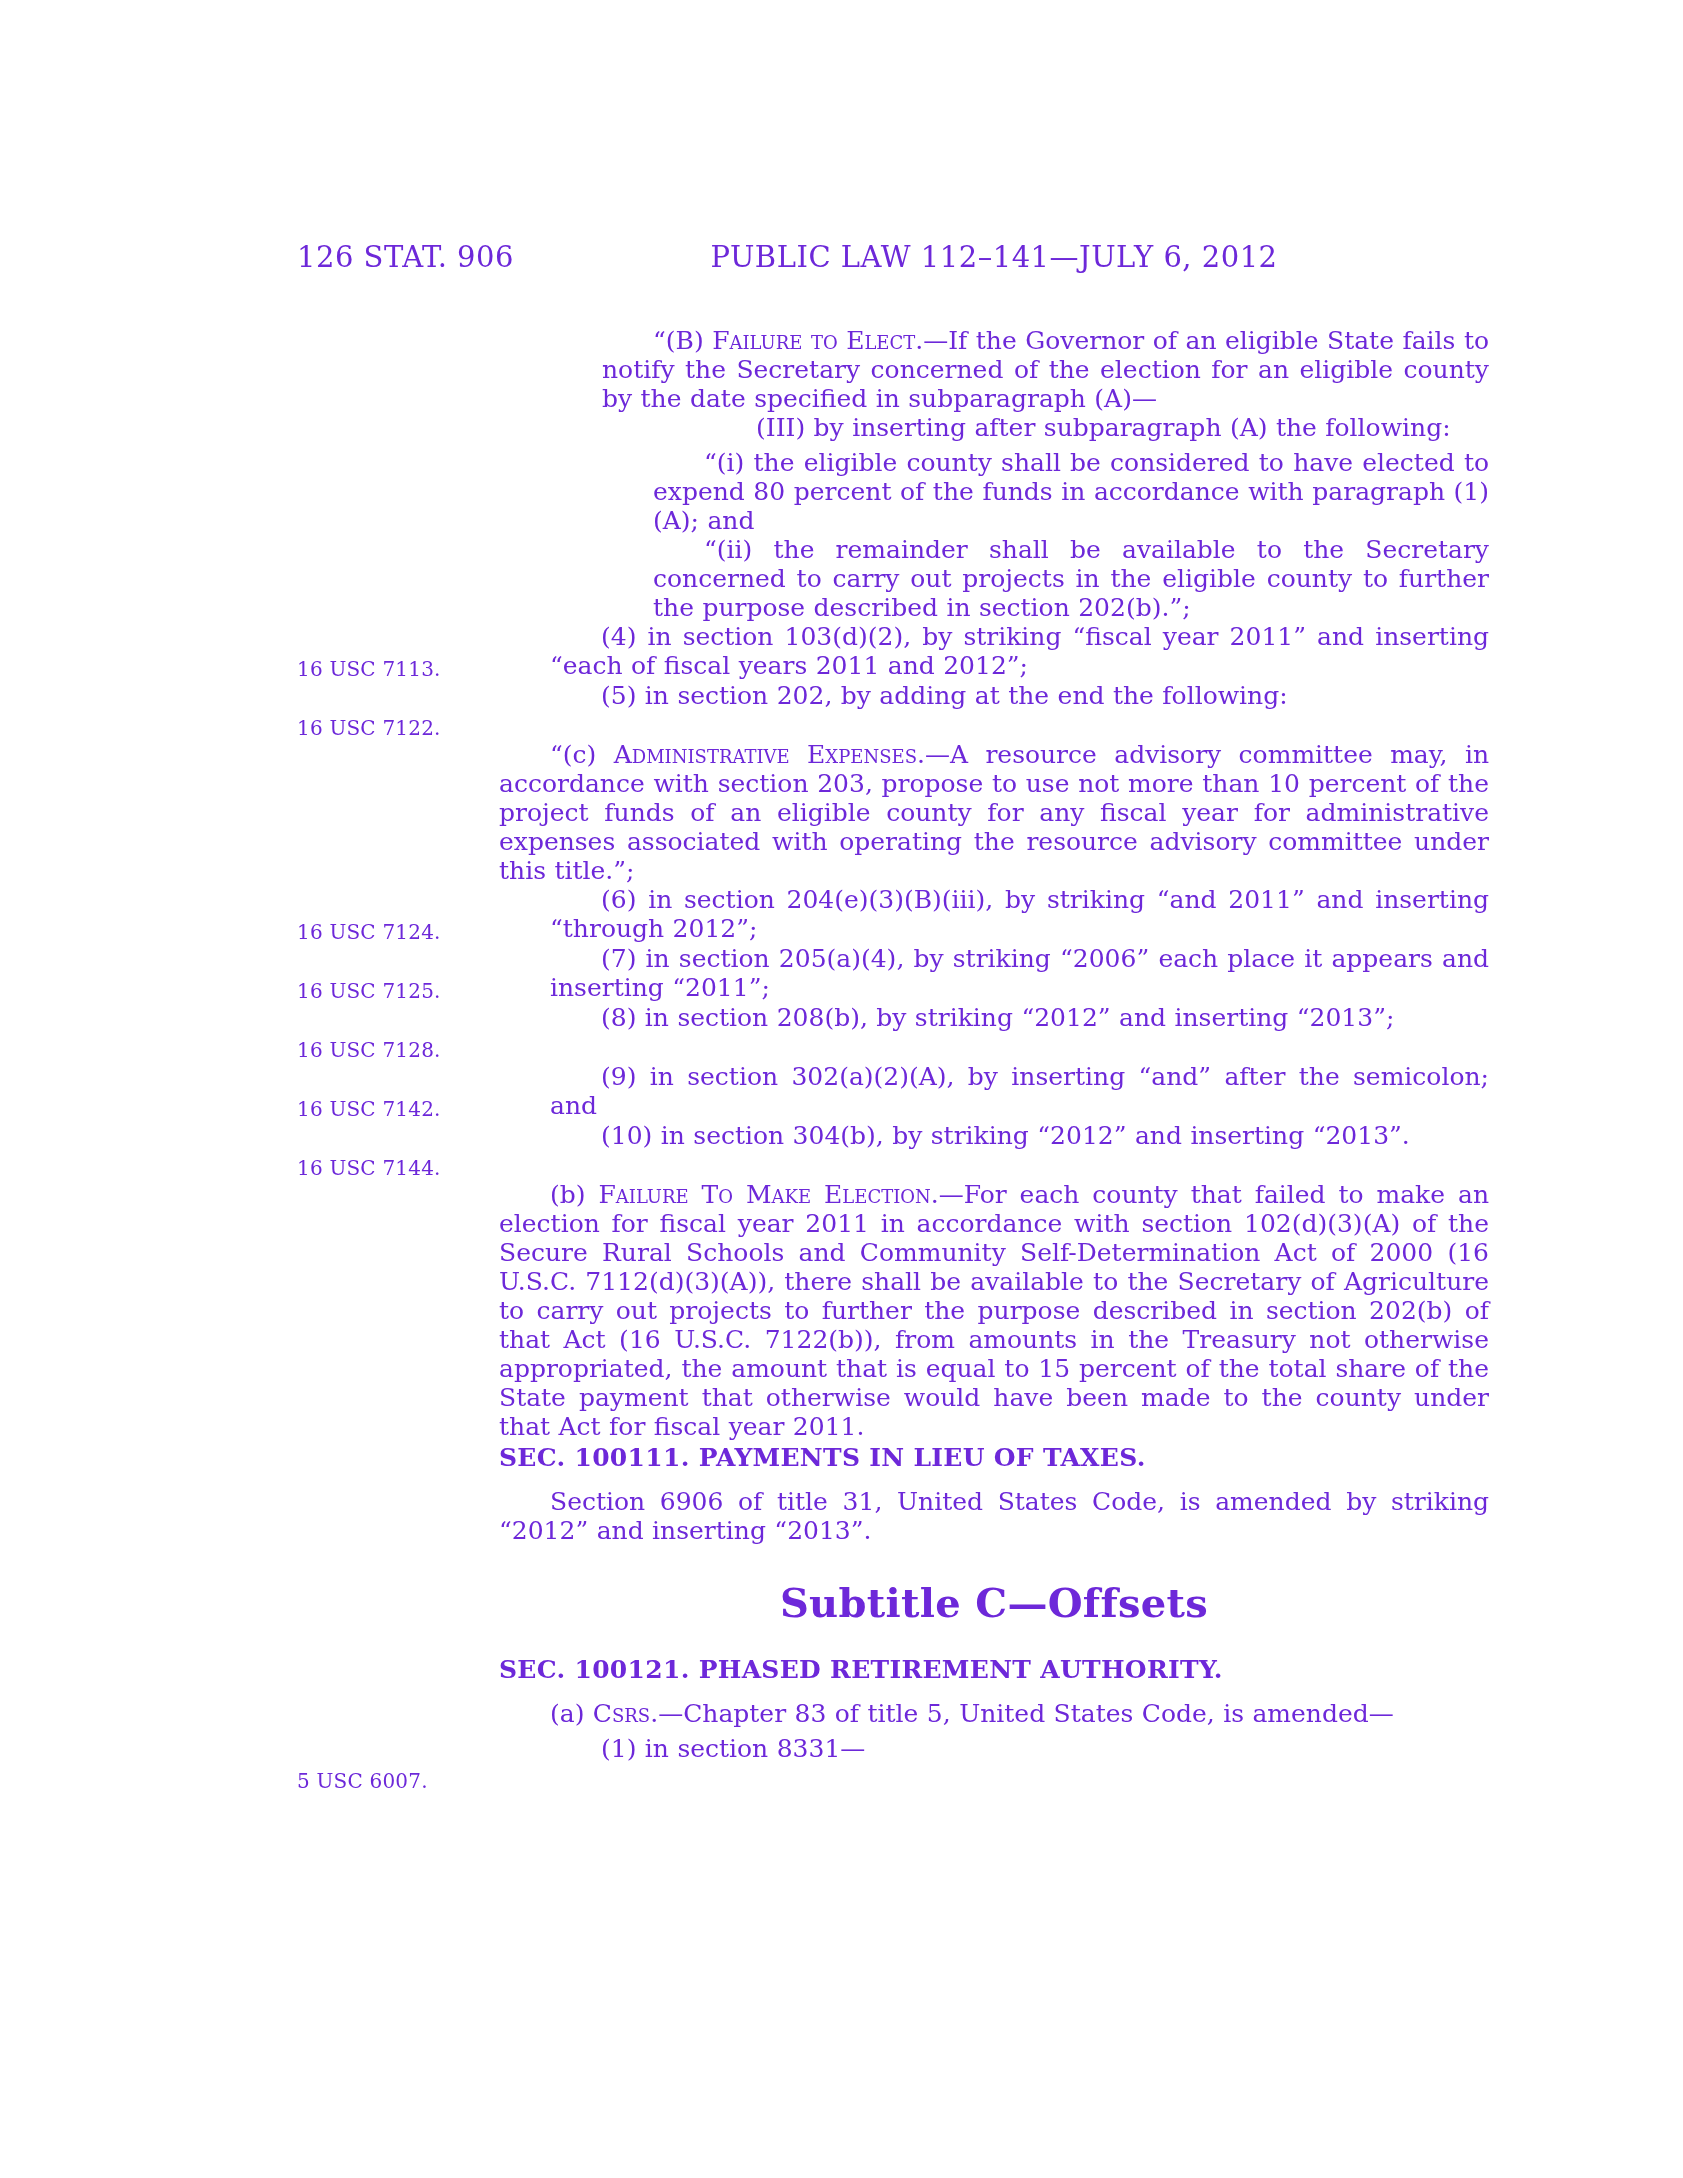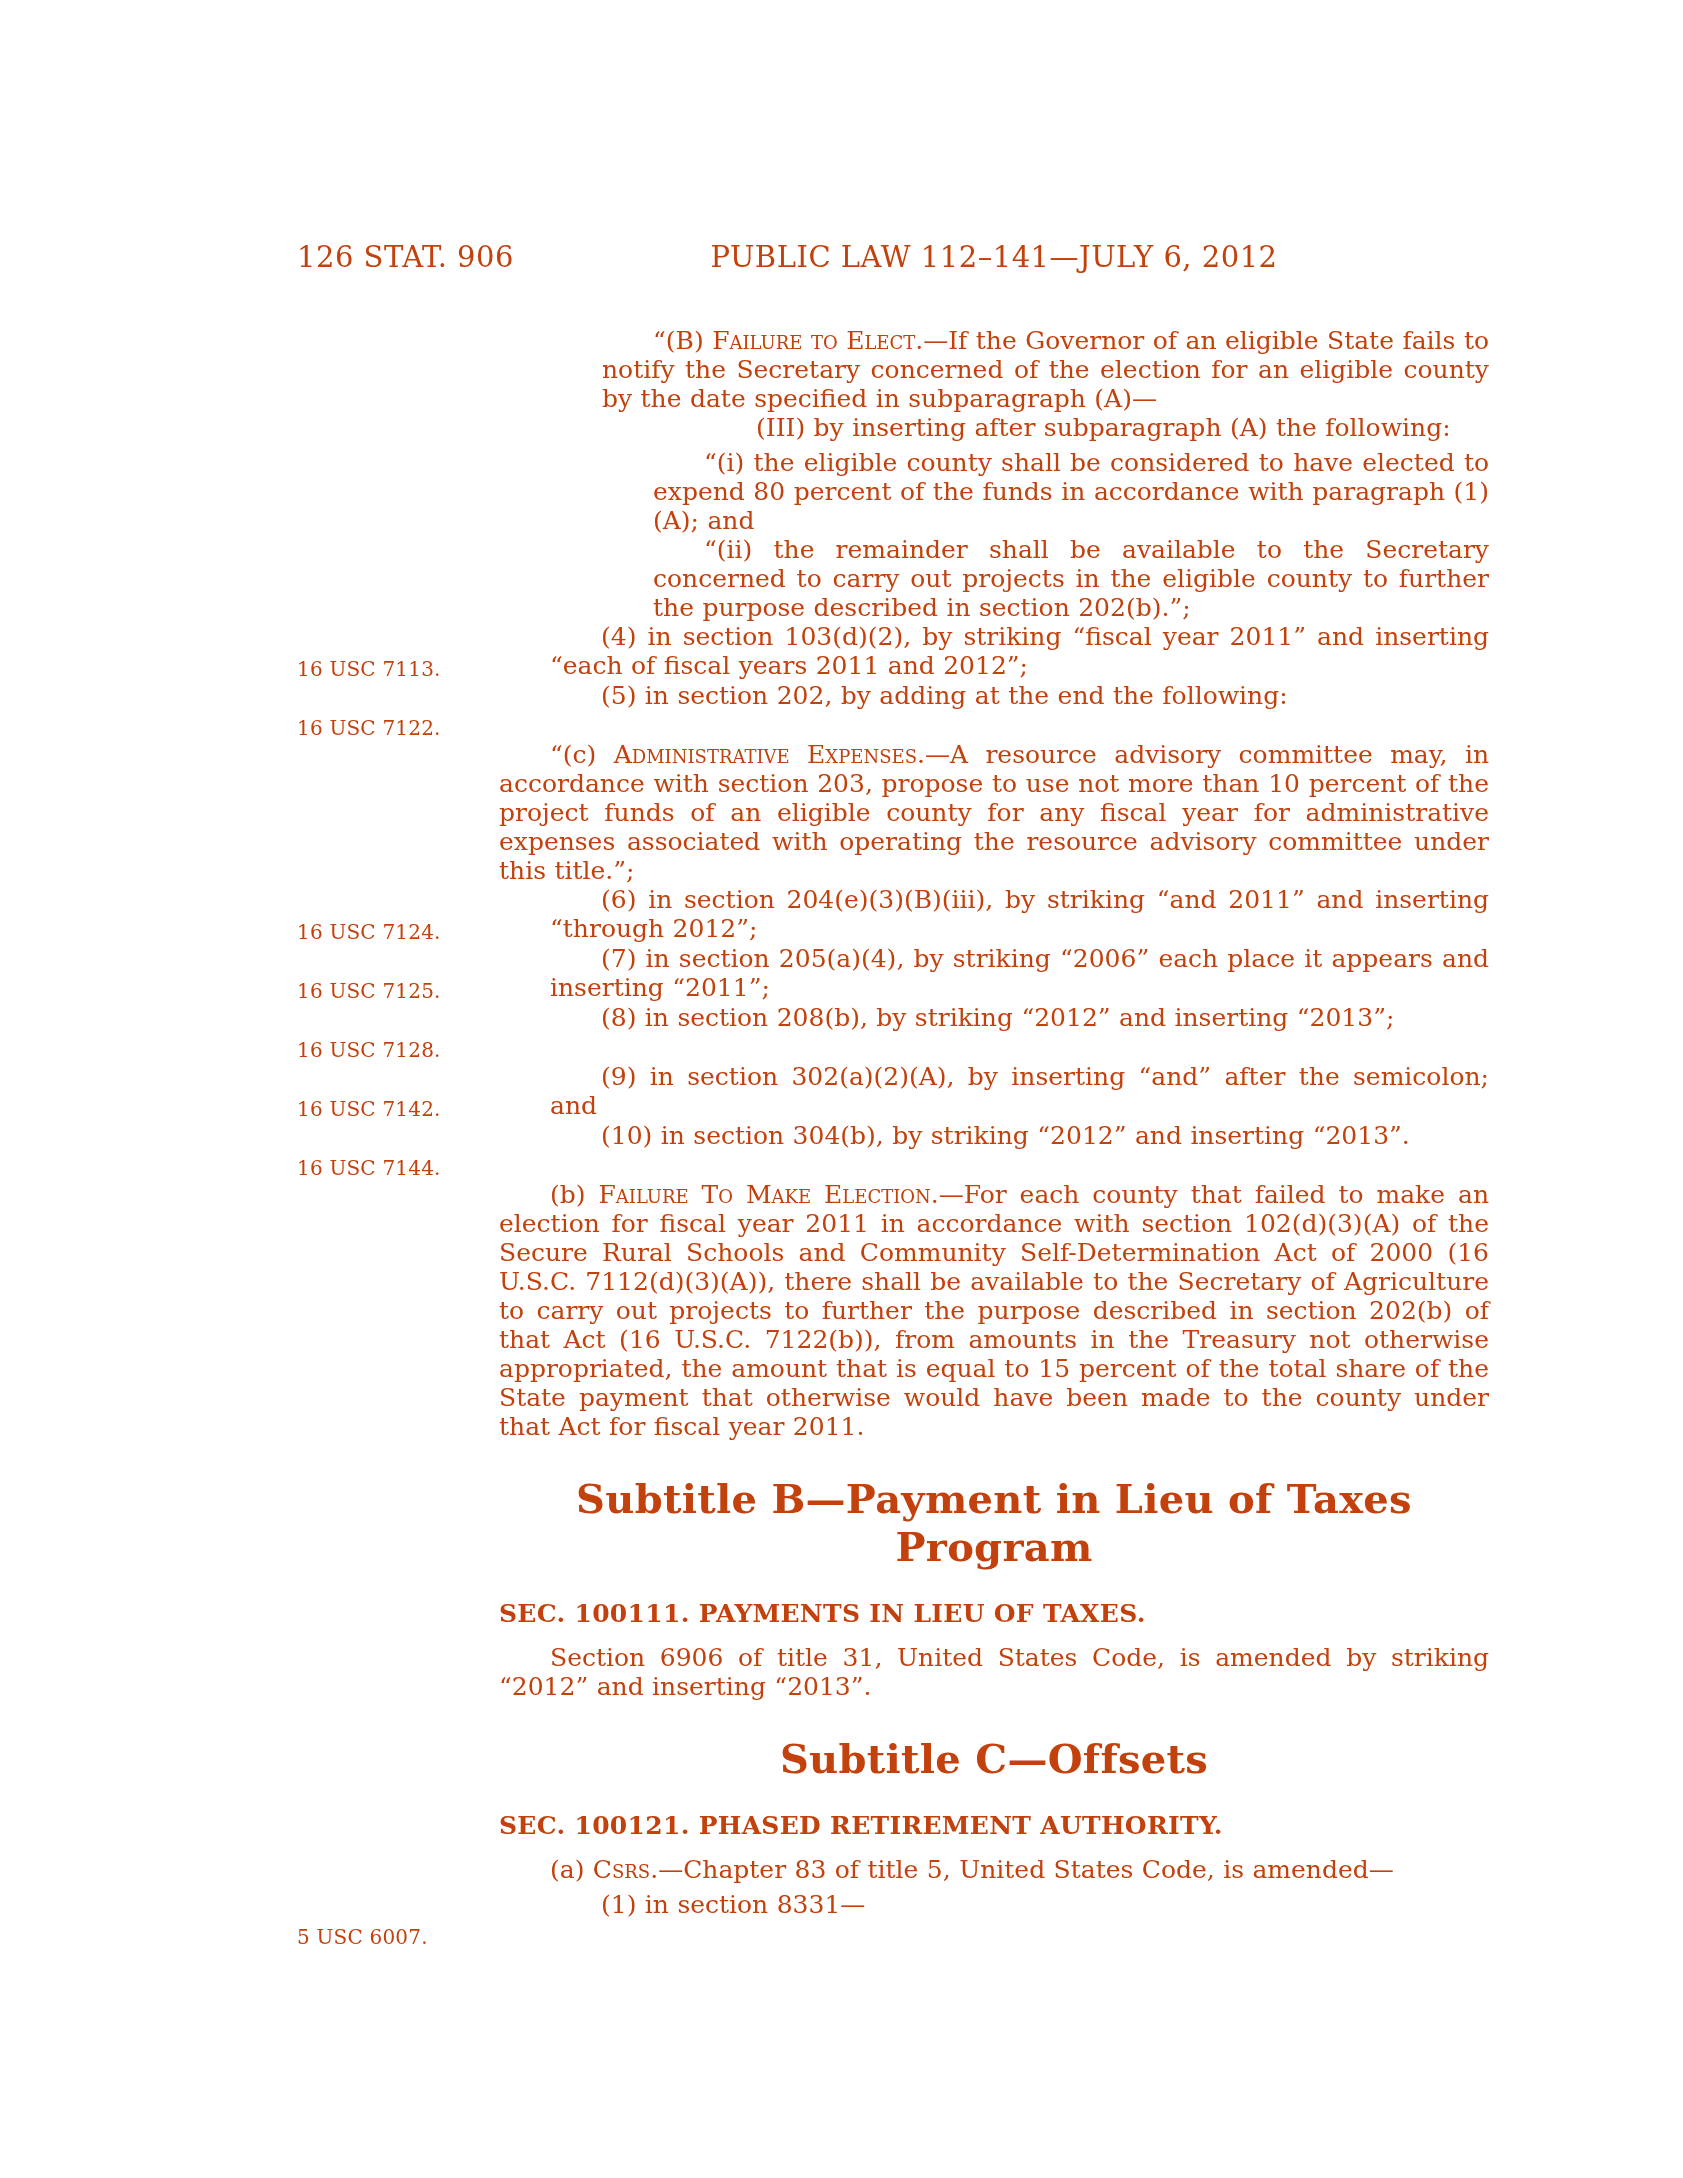--- a/index.html
+++ b/index.html
@@ -4,21 +4,21 @@
 <title>126 STAT. 906</title>
 <style>
   * { margin: 0; padding: 0; box-sizing: border-box; }
   html, body { background: #ffffff; }
   .page {
     position: relative;
     width: 1683px;
     height: 2178px;
     background: #ffffff;
     font-family: "DejaVu Serif", "Liberation Serif", serif;
-    color: #c2410c;
+    color: #6d28d9;
     overflow: hidden;
   }
   .page-inner {
     position: absolute;
     left: 297px;
     top: 240px;
     width: 1198px;
   }
   .page-header {
     position: relative;
@@ -168,26 +168,20 @@
         </div>
         <div class="row">
           <div class="note-col"></div>
           <div class="body-col">
             <p class="para ind-e"><span>(b) </span><span class="sc">Failure To Make Election</span><span>.—For each county that failed to make an election for fiscal year 2011 in accordance with section 102(d)(3)(A) of the Secure Rural Schools and Community Self-Determination Act of 2000 (16 U.S.C. 7112(d)(3)(A)), there shall be available to the Secretary of Agriculture to carry out projects to further the purpose described in section 202(b) of that Act (16 U.S.C. 7122(b)), from amounts in the Treasury not otherwise appropriated, the amount that is equal to 15 percent of the total share of the State payment that otherwise would have been made to the county under that Act for fiscal year 2011.</span></p>
           </div>
         </div>
         <div class="row">
           <div class="note-col"></div>
           <div class="body-col">
-            <h1 class="subtitle-heading">Subtitle B—Payment in Lieu of Taxes Program</h1>
-          </div>
-        </div>
-        <div class="row">
-          <div class="note-col"></div>
-          <div class="body-col">
             <h2 class="sec-heading">SEC. 100111. PAYMENTS IN LIEU OF TAXES.</h2>
           </div>
         </div>
         <div class="row">
           <div class="note-col"></div>
           <div class="body-col">
             <p class="para ind-e"><span>Section 6906 of title 31, United States Code, is amended by striking “2012” and inserting “2013”.</span></p>
           </div>
         </div>
         <div class="row">

